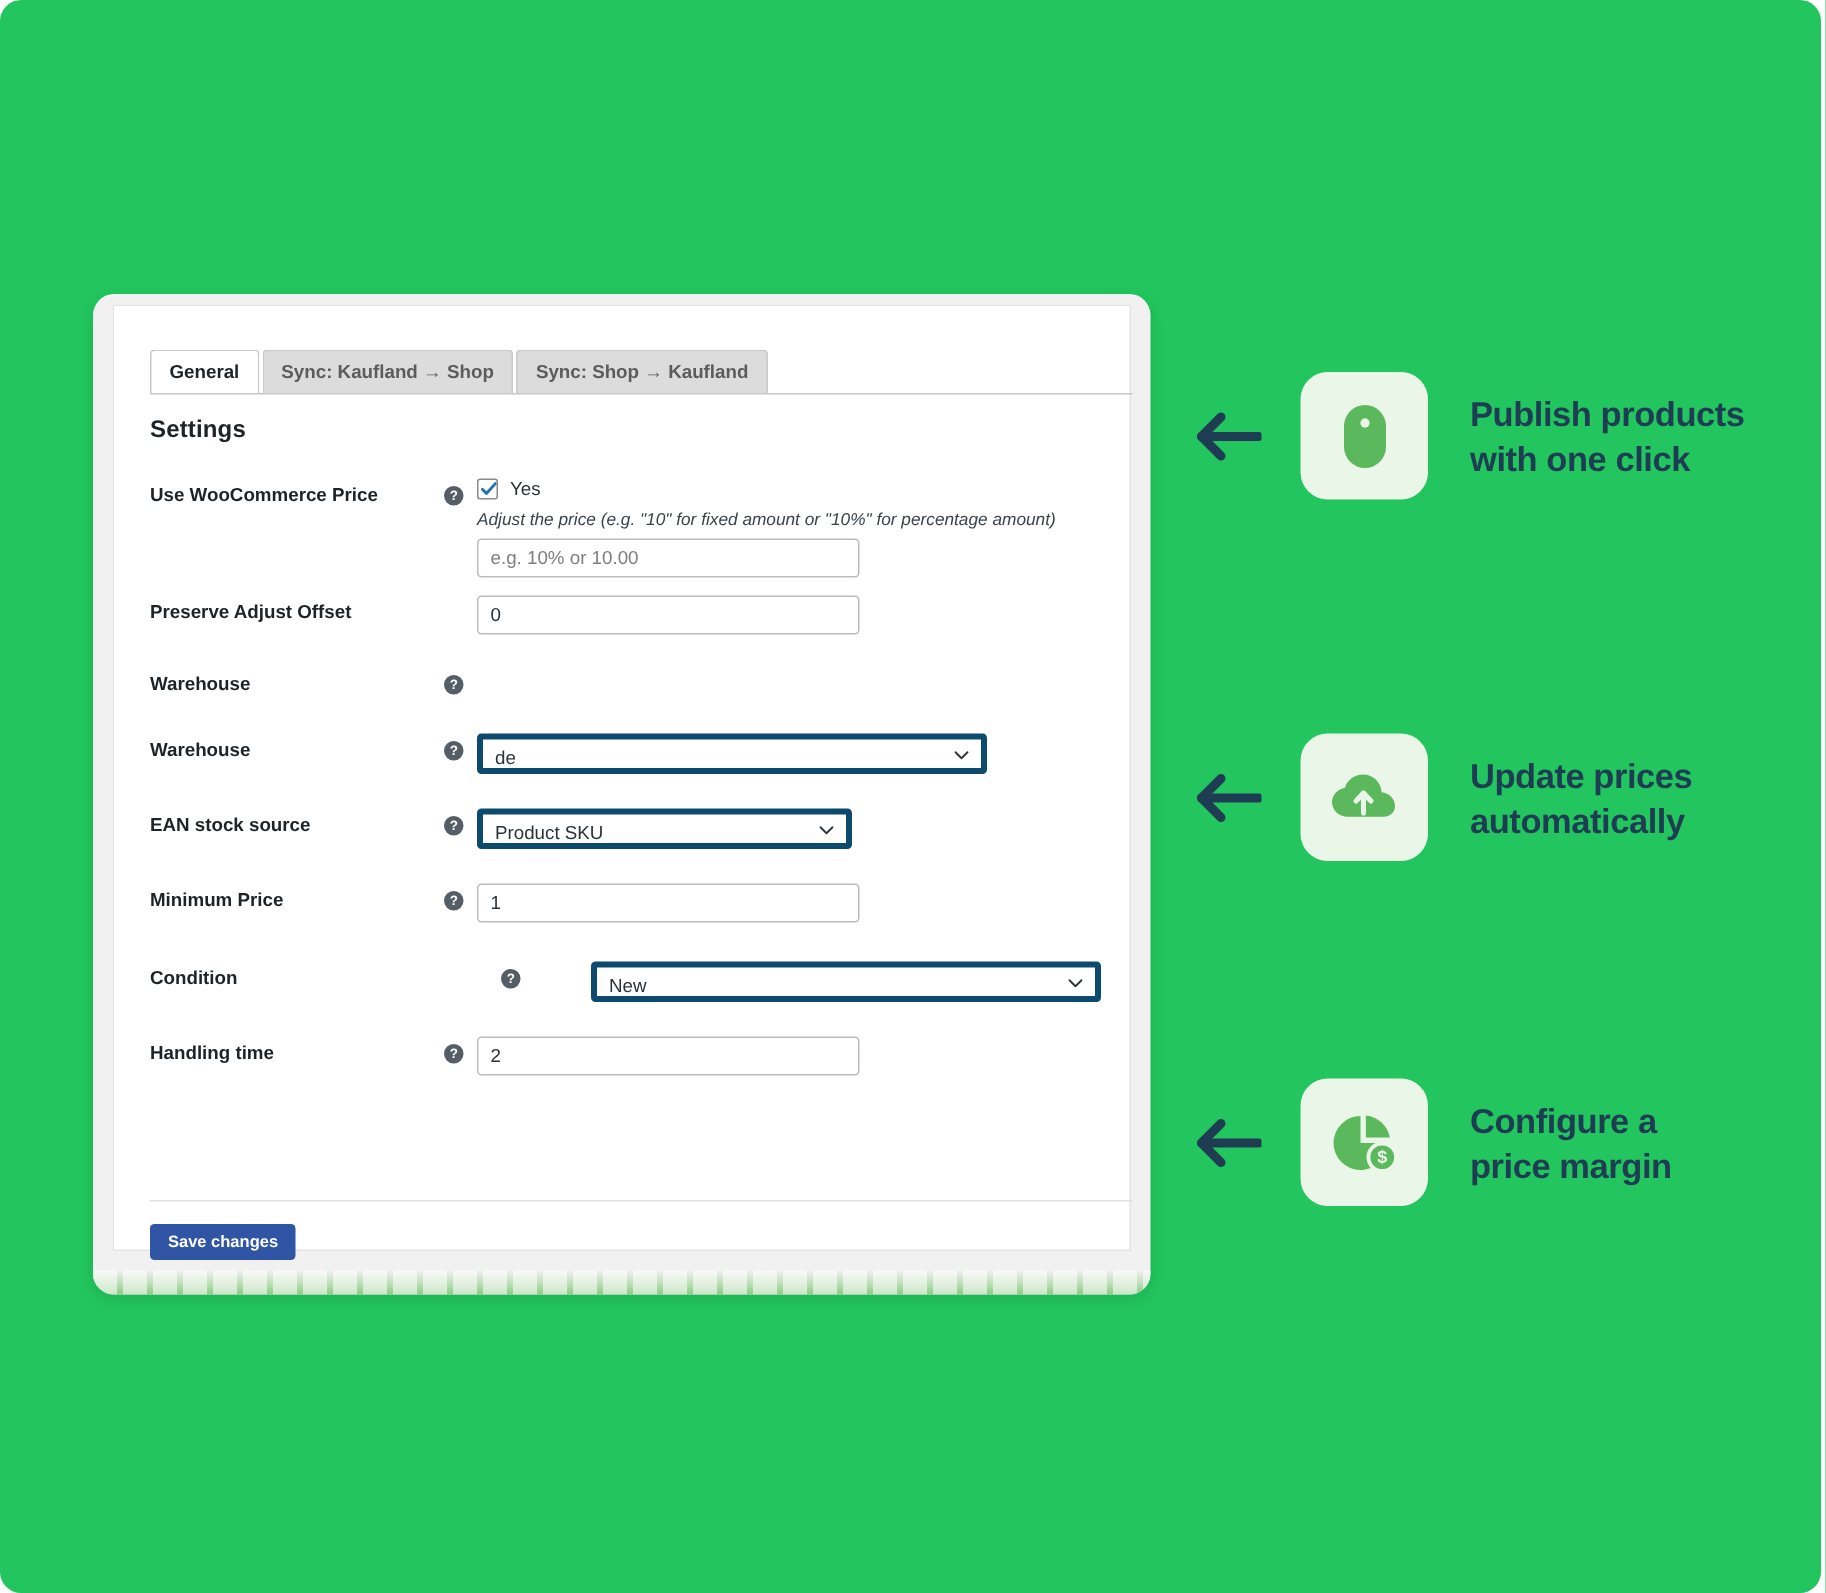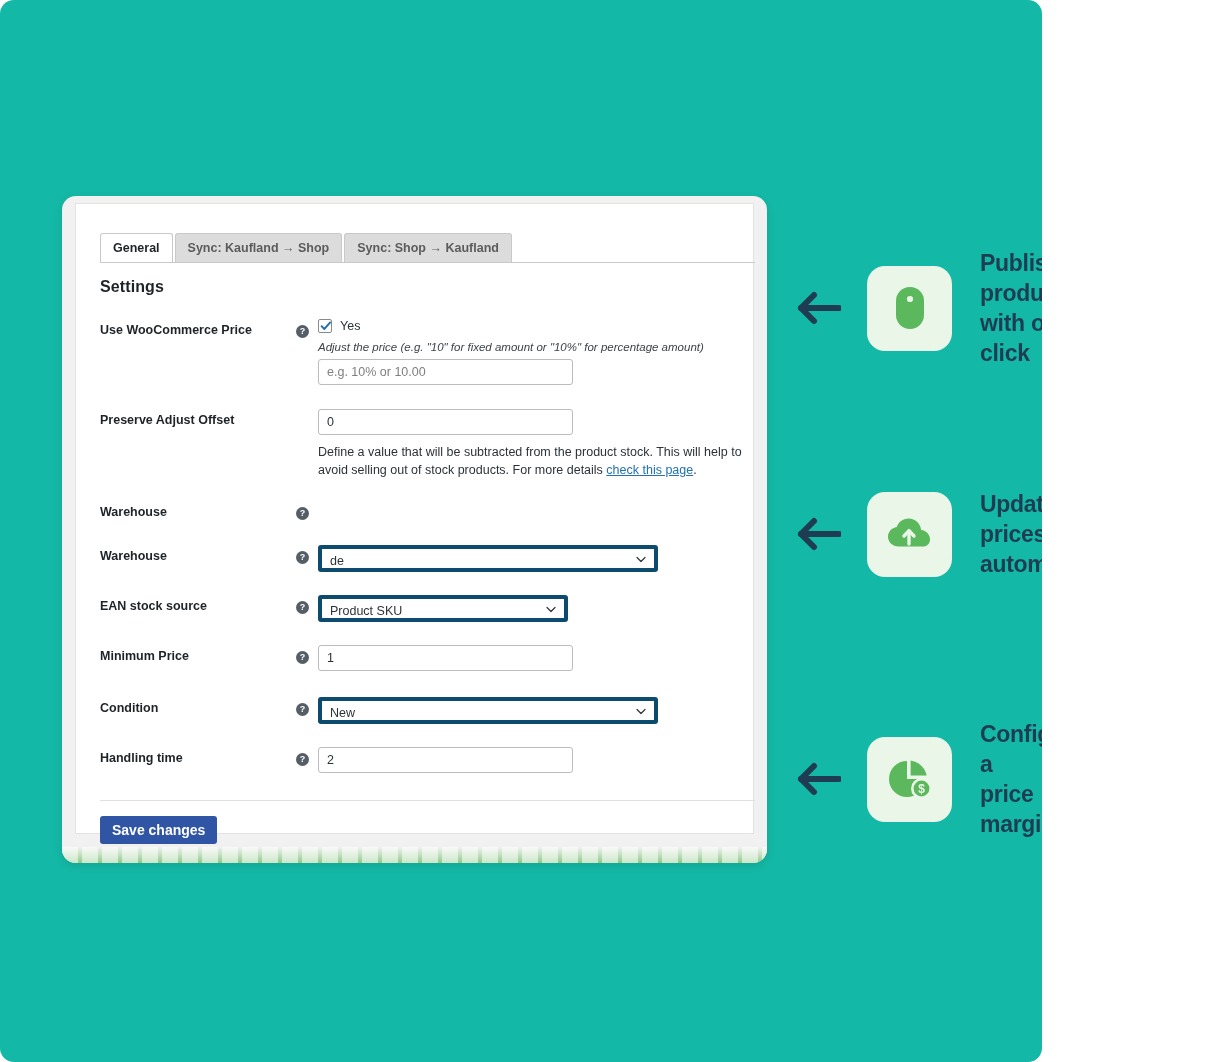--- a/index.html
+++ b/index.html
@@ -11,23 +11,23 @@
   }
 
   body {
     font-family: "Liberation Sans", sans-serif;
     background: #ffffff;
   }
 
   
   #canvas {
     position: relative;
-    width: 1042px;
+    width: 1214px;
     height: 1062px;
-    background: #14b8a6;
+    background: #22c55e;
     border-radius: 14px;
     overflow: hidden;
   }
 
   
   #screenshot-card {
     position: absolute;
     left: 62px;
     top: 196px;
     width: 705px;
@@ -260,21 +260,21 @@
     width: 655px;
     height: 1px;
     background: #e0e0e0;
   }
   #save-button {
     position: absolute;
     left: 24px;
     top: 612px;
     background: #2f55a4;
     color: #ffffff;
-    font-size: 14px;
+    font-size: 11px;
     font-weight: bold;
     border: none;
     border-radius: 3px;
     padding: 6px 12px;
     cursor: pointer;
     font-family: "Liberation Sans", sans-serif;
   }
 
   
   .feature {
@@ -328,21 +328,21 @@
         <div class="tab active">General</div>
         <div class="tab">Sync: Kaufland → Shop</div>
         <div class="tab">Sync: Shop → Kaufland</div>
       </div>
       <div id="tabs-underline"></div>
 
       <div id="settings-heading">Settings</div>
 
       <div id="form">
 
-        <div class="row" style="margin-bottom:24px;">
+        <div class="row" style="margin-bottom:12px;">
           <div class="row-label">Use WooCommerce Price</div>
           <div class="row-help">
             <span class="help-icon">?</span>
           </div>
           <div class="row-field">
             <div class="cbx-wrap">
               <span class="cbx">
                 <svg width="12" height="12" viewBox="0 0 12 12" aria-hidden="true">
                   <path d="M1.6 6.2 L4.3 9 L10.2 2.4" fill="none" stroke="#2271b1" stroke-width="1.9" stroke-linecap="round" stroke-linejoin="round"></path>
                 </svg>
@@ -352,23 +352,20 @@
             <div class="desc-italic">Adjust the price (e.g. "10" for fixed amount or "10%" for percentage amount)</div>
             <input class="text-input w-255" type="text" value="" placeholder="e.g. 10% or 10.00" style="">
           </div>
         </div>
 
         <div class="row" style="margin-bottom:22px;">
           <div class="row-label">Preserve Adjust Offset</div>
           <div class="row-help"></div>
           <div class="row-field">
             <input class="text-input w-255" type="text" value="0" style="">
-            <div class="desc">
-              <span>Define a value that will be subtracted from the product stock. This will help to avoid selling out of stock products. For more details </span><a href="#">check this page</a><span>.</span>
-            </div>
           </div>
         </div>
 
         <div class="row" style="margin-bottom:23px;">
           <div class="row-label">Warehouse</div>
           <div class="row-help">
             <span class="help-icon">?</span>
           </div>
         </div>
 
@@ -409,21 +406,21 @@
         <div class="row" style="margin-bottom:26px;">
           <div class="row-label">Minimum Price</div>
           <div class="row-help">
             <span class="help-icon">?</span>
           </div>
           <div class="row-field">
             <input class="text-input w-255" type="text" value="1" style="">
           </div>
         </div>
 
-        <div class="row" style="margin-bottom:23px;">
+        <div class="row" style="margin-bottom:23px;gap:38px;">
           <div class="row-label">Condition</div>
           <div class="row-help">
             <span class="help-icon">?</span>
           </div>
           <div class="row-field">
             <div class="select-box w-340">
               <span>New</span>
               <span class="chev">
                 <svg width="10" height="10" viewBox="0 0 10 10" aria-hidden="true">
                   <path d="M1 3 L5 7 L9 3" fill="none" stroke="#2c3338" stroke-width="1.2" stroke-linecap="round" stroke-linejoin="round"></path>

